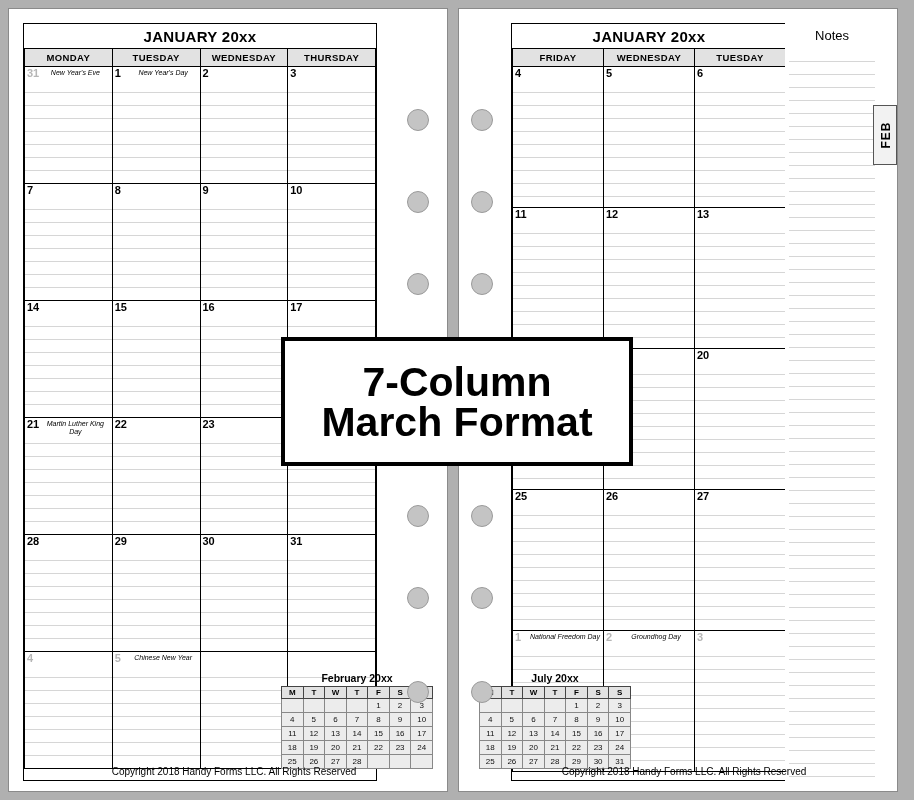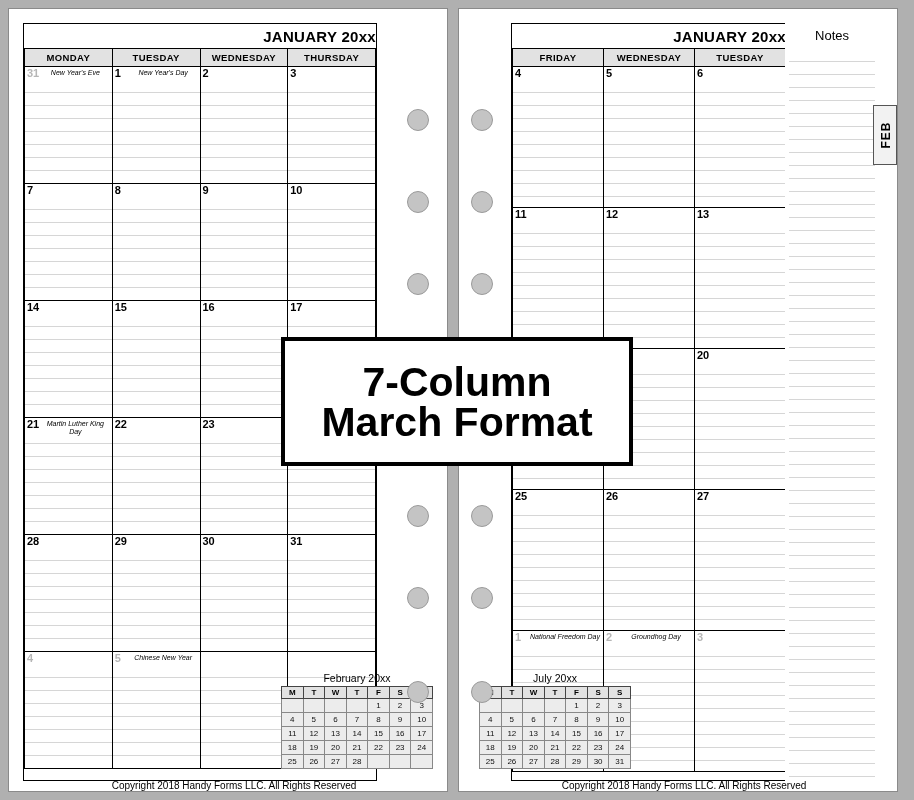--- a/index.html
+++ b/index.html
@@ -23,21 +23,21 @@
 
   .inner{
     position:absolute;
     top:14px;left:14px;right:14px;bottom:10px;
     border:1px solid #000;
     box-sizing:border-box;
     background:#fff;
   }
   
   .month-title{
-    text-align:right;
+    text-align:center;
     font-weight:bold;
     font-size:15px;
     letter-spacing:.3px;
     padding:4px 0 3px 0;
   }
 
   table.cal{
     border-collapse:collapse;
     table-layout:fixed;
     width:100%;
@@ -89,21 +89,21 @@
   
   .mini-wrap{
     position:absolute;
     bottom:22px;
     width:152px;
   }
   #mini-left-wrap{right:14px;}
   #mini-right-wrap{left:20px;}
   .mini-title{
     text-align:center;
-    font-weight:normal;
+    font-weight:bold;
     font-size:10.5px;
     margin-bottom:2px;
   }
   table.mini{
     border-collapse:collapse;
     table-layout:fixed;
     width:100%;
     background:#fff;
   }
   table.mini th{
@@ -120,21 +120,21 @@
     font-size:8px;
     text-align:center;
     padding:2px 0;
     height:9px;
     color:#111;
   }
   table.mini td.empty{background:#ececec;}
 
   .copyright{
     position:absolute;
-    bottom:0;left:0;right:0;
+    bottom:14px;left:0;right:0;
     text-align:center;
     font-size:10px;
     padding-left:12px;
   }
 
   
   .notes-head{
     font-size:13px;
     text-align:center;
     padding-top:5px;

